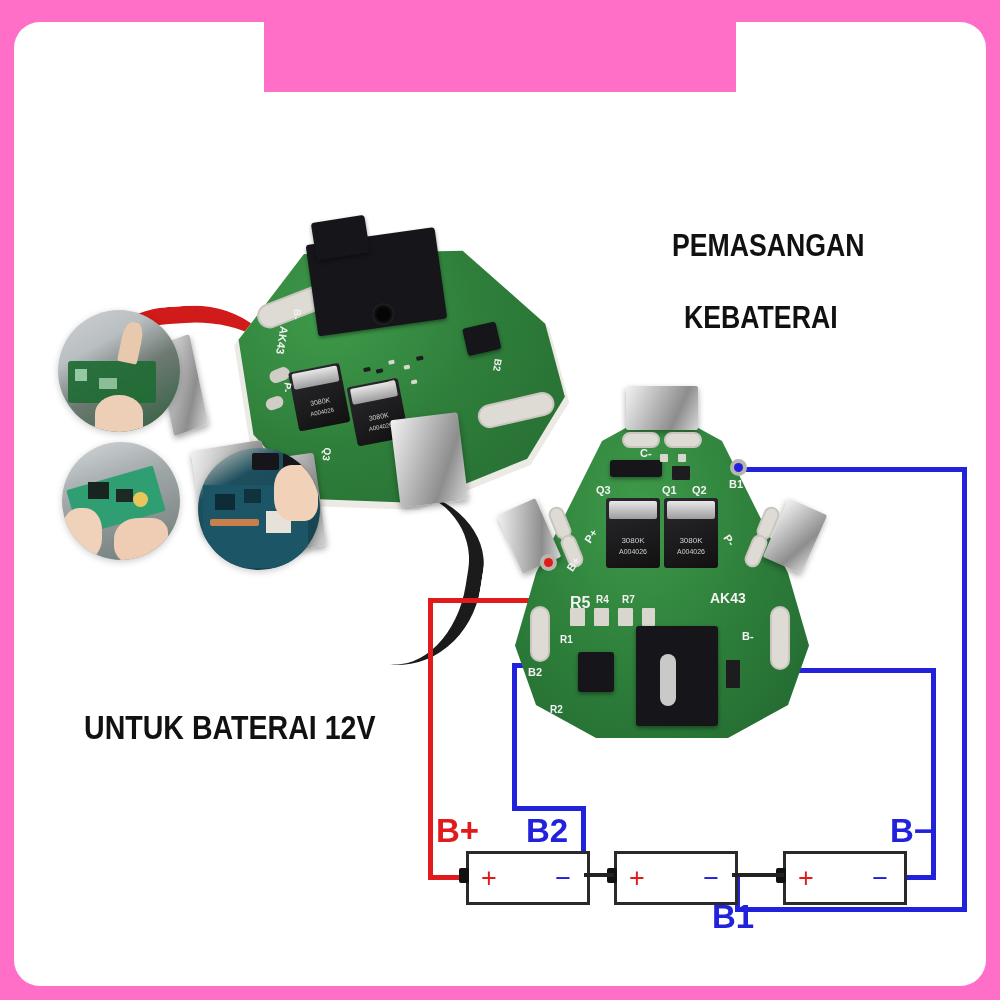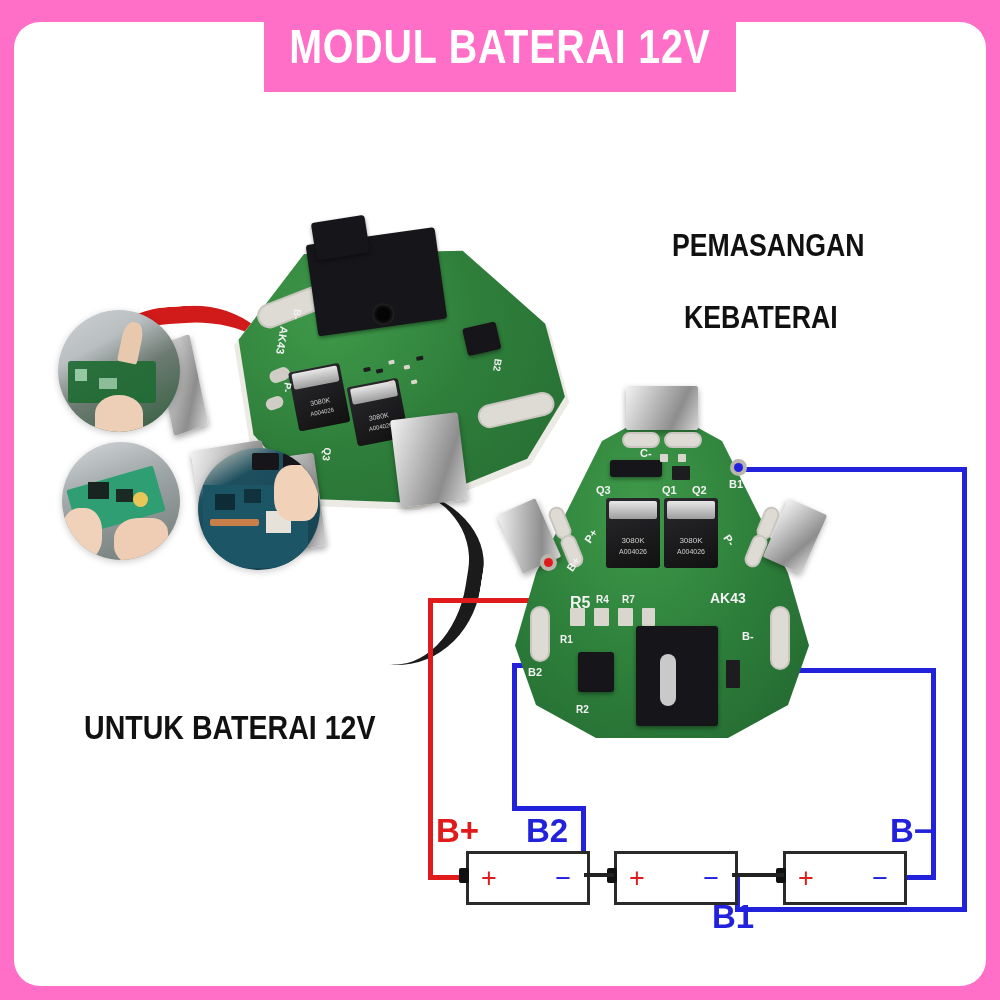--- a/index.html
+++ b/index.html
@@ -94,23 +94,20 @@
 </style>
 </head>
 <body>
 
 <div id="page">
   <div class="card"></div>
 
   <div class="hdr-band"></div>
   <div class="hdr-notch l"></div>
   <div class="hdr-notch r"></div>
-  <div class="hdr-title">
-    <span>MODUL BATERAI 12V</span>
-  </div>
 
   <div class="photo" style="left:40px;top:110px;width:520px;height:470px;">
 
     <div class="wire-red-main"></div>
     <div class="wire-blk-main"></div>
 
     <div style="position:absolute;left:396px;top:212px;width:60px;height:58px;border-right:14px solid #c01818;border-radius:0 70px 60px 0;transform:rotate(16deg);"></div>
 
     <div class="pcb1">
       <div class="pcb1-edge"></div>
@@ -260,21 +257,21 @@
 
     <div class="silk" style="left:58px;top:186px;font-size:16px;">R5</div>
     <div class="silk" style="left:84px;top:186px;font-size:10px;">R4</div>
     <div class="silk" style="left:110px;top:186px;font-size:10px;">R7</div>
     <div class="smd" style="left:58px;top:200px;width:15px;height:18px;"></div>
     <div class="smd" style="left:82px;top:200px;width:15px;height:18px;"></div>
     <div class="smd" style="left:106px;top:200px;width:15px;height:18px;"></div>
     <div class="smd" style="left:130px;top:200px;width:13px;height:18px;"></div>
 
     <div class="silk" style="left:48px;top:226px;font-size:10px;">R1</div>
-    <div class="silk" style="left:64px;top:296px;font-size:10px;">R2</div>
+    <div class="silk" style="left:38px;top:296px;font-size:10px;">R2</div>
 
     <div class="blk" style="left:66px;top:244px;width:36px;height:40px;"></div>
 
     <div class="slot" style="left:18px;top:198px;width:16px;height:52px;border-radius:10px;"></div>
     <div class="silk" style="left:16px;top:258px;">B2</div>
 
     <div class="slot" style="left:258px;top:198px;width:16px;height:60px;border-radius:10px;"></div>
     <div class="silk" style="left:230px;top:222px;">B-</div>
     <div class="silk" style="left:198px;top:182px;font-size:14px;">AK43</div>
 

